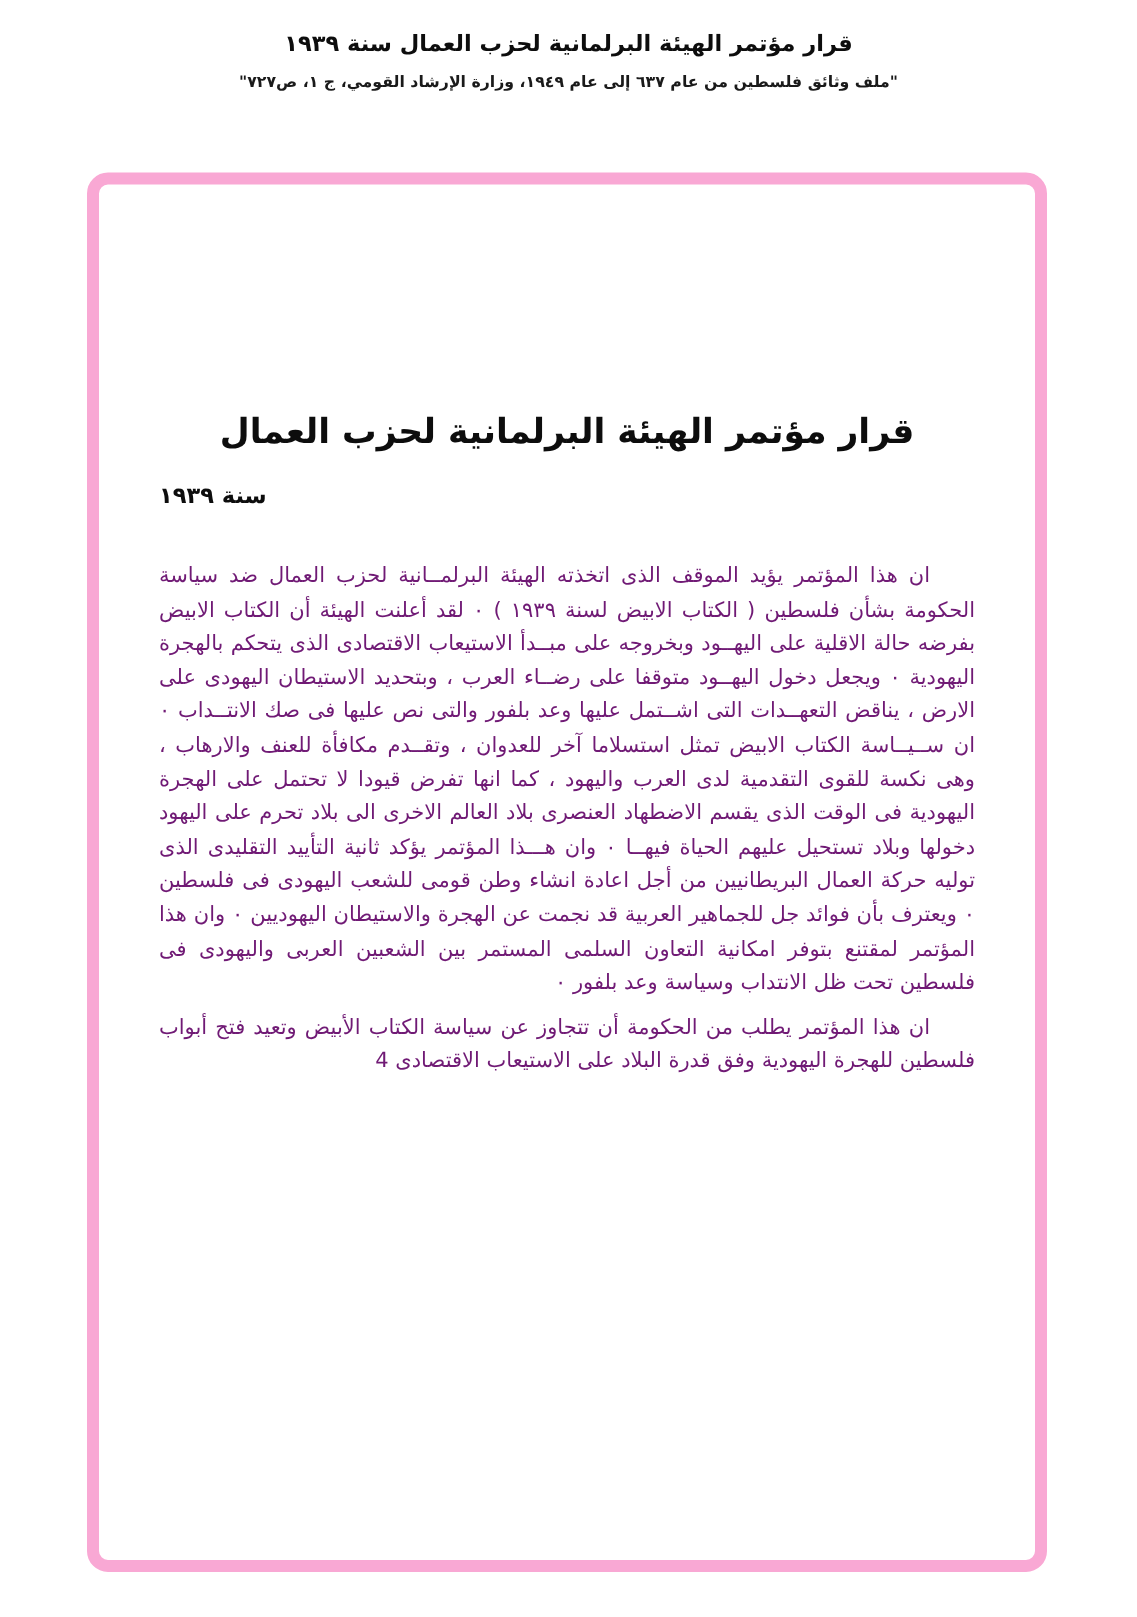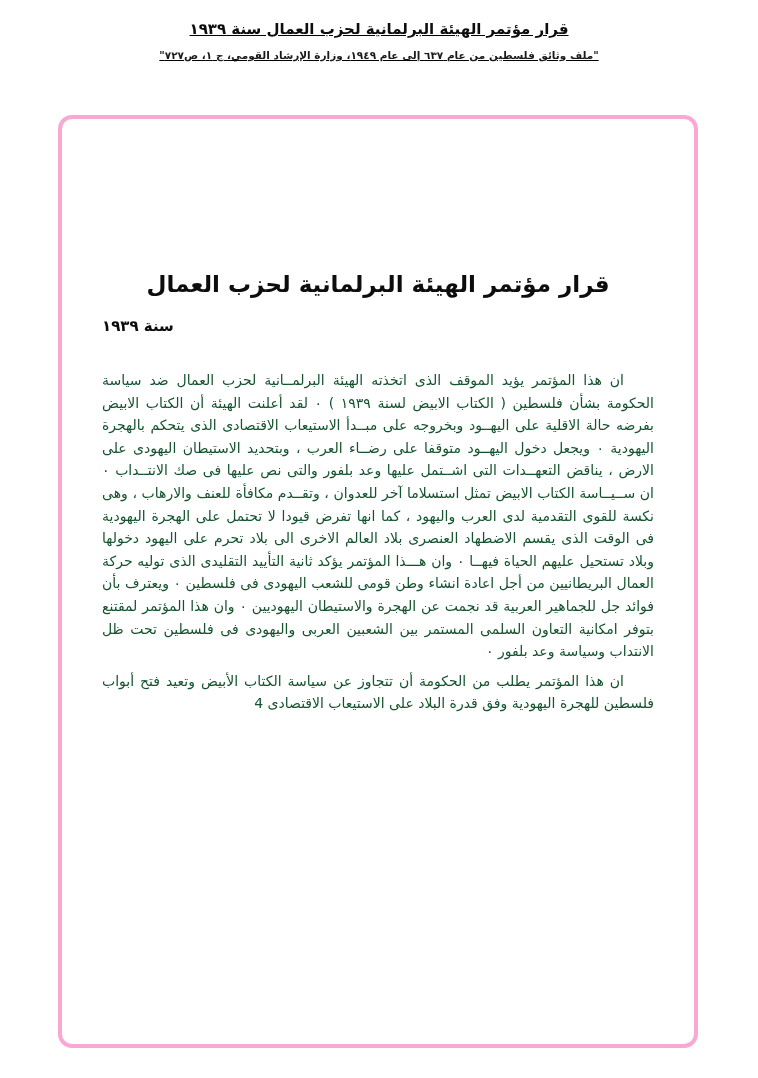--- a/index.html
+++ b/index.html
@@ -8,41 +8,40 @@
     height: 1078px;
     background: #ffffff;
     font-family: "DejaVu Sans", sans-serif;
     direction: rtl;
     position: relative;
     overflow: hidden;
   }
   .page-header {
     text-align: center;
     padding-top: 20px;
-    text-decoration: underline;
   }
   .header-title {
     font-size: 15px;
     font-weight: bold;
     color: #0d0d0d;
     letter-spacing: 0.5px;
   }
   .header-source {
     font-size: 10.5px;
     font-weight: bold;
     margin-top: 11px;
     color: #1a1a1a;
   }
   .doc-frame {
     position: absolute;
     top: 115px;
     right: 60px;
     width: 640px;
     height: 933px;
-    border: 4px solid #f9a8d4;
+    border: 8px solid #f9a8d4;
     border-radius: 14px;
     padding: 0 40px;
     background: #ffffff;
   }
   .doc-title {
     text-align: center;
     margin-top: 152px;
     font-size: 23px;
     font-weight: bold;
     color: #0d0d0d;
@@ -52,21 +51,21 @@
     margin-top: 20px;
     font-size: 15px;
     font-weight: bold;
     color: #0d0d0d;
   }
   .doc-body {
     margin-top: 34px;
     font-size: 14px;
     line-height: 22.6px;
     text-align: justify;
-    color: #14532d;
+    color: #701a75;
   }
   .doc-body p {
     text-indent: 30px;
     margin-bottom: 7px;
   }
 </style>
 </head>
 <body>
 
 <div class="page">

